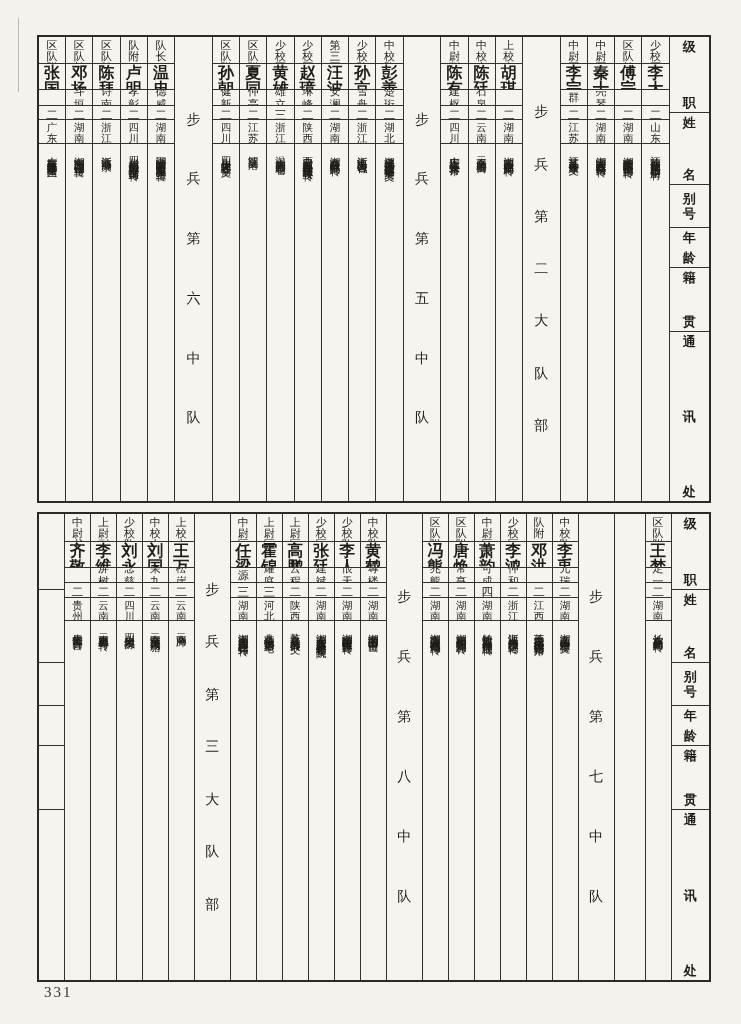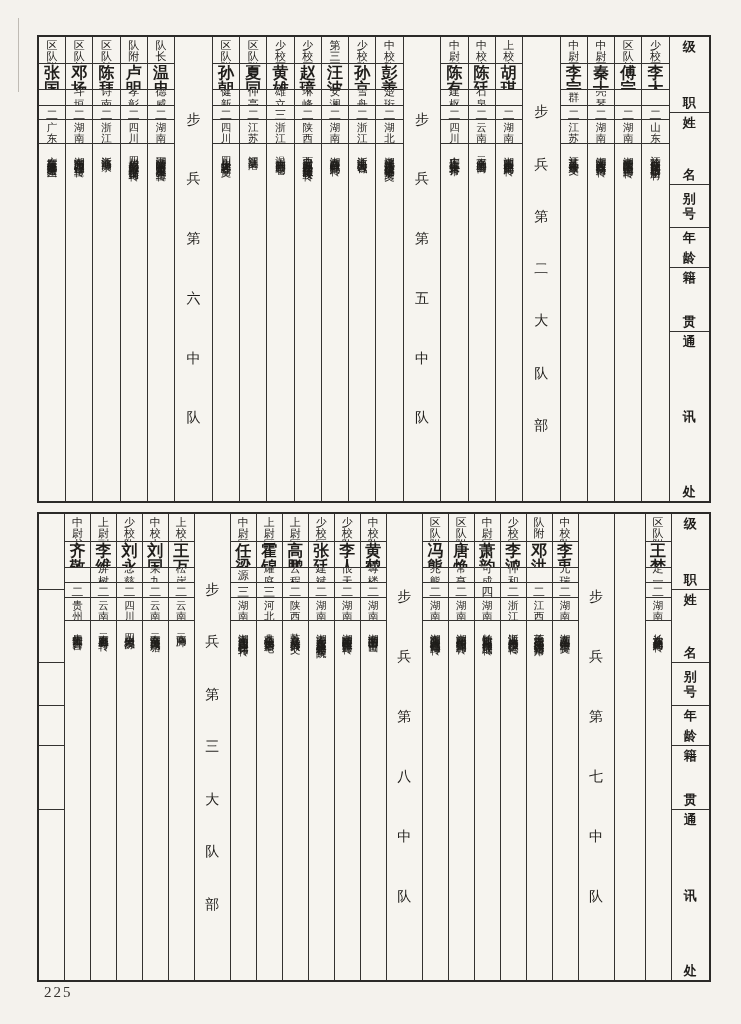--- a/index.html
+++ b/index.html
@@ -1512,14 +1512,14 @@
       </div>
       <div class="col data">
         <div class="cell r-rank"></div>
         <div class="cell r-name"></div>
         <div class="cell r-alias"></div>
         <div class="cell r-age"></div>
         <div class="cell r-native"></div>
         <div class="cell r-addr"></div>
       </div>
     </div>
-  <div class="page-number">225</div>
+  <div class="page-number">331</div>
 </div>
 
 </body></html>

